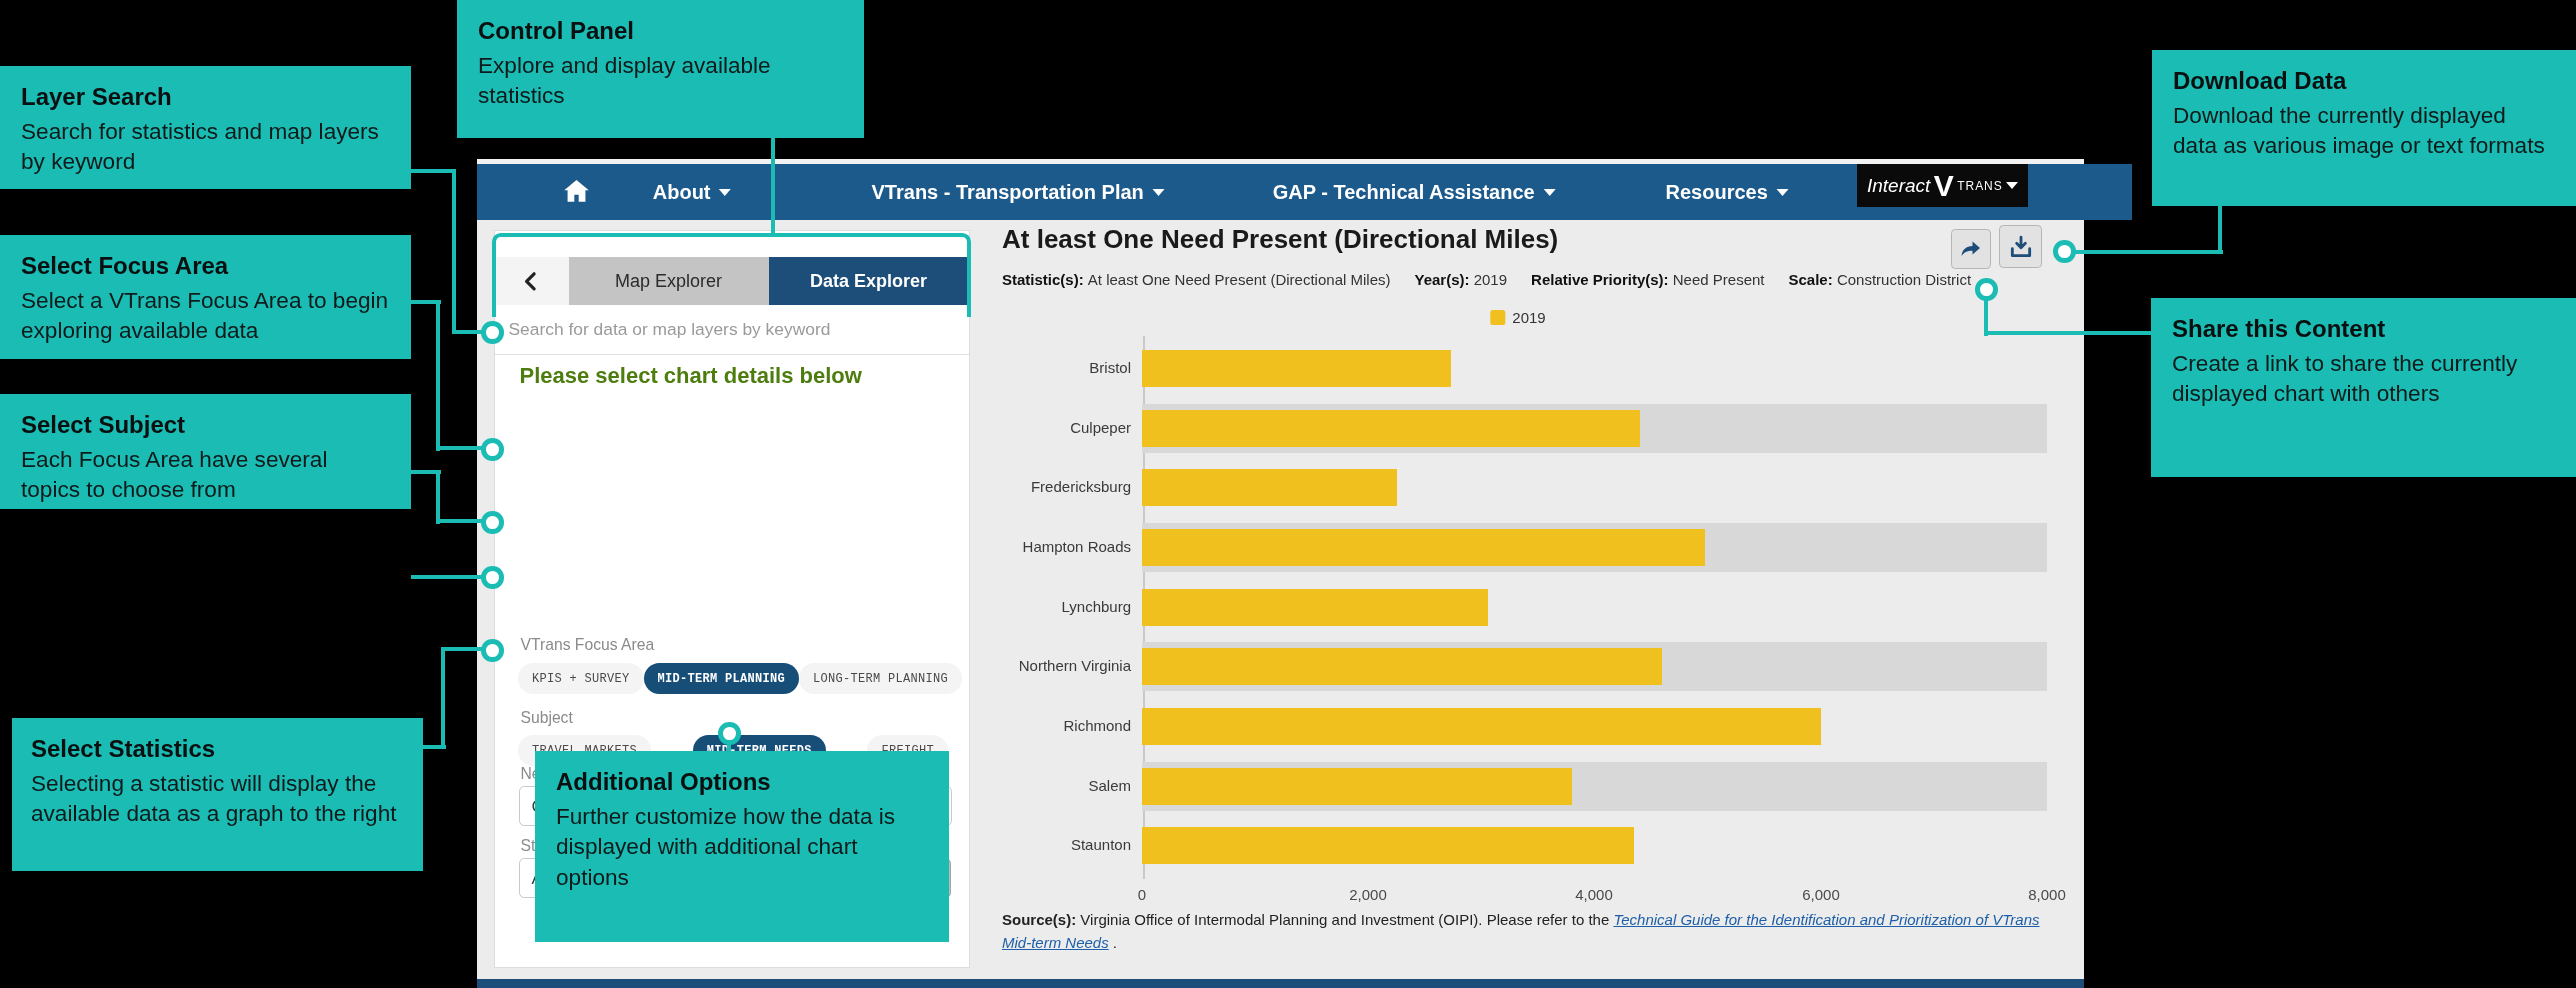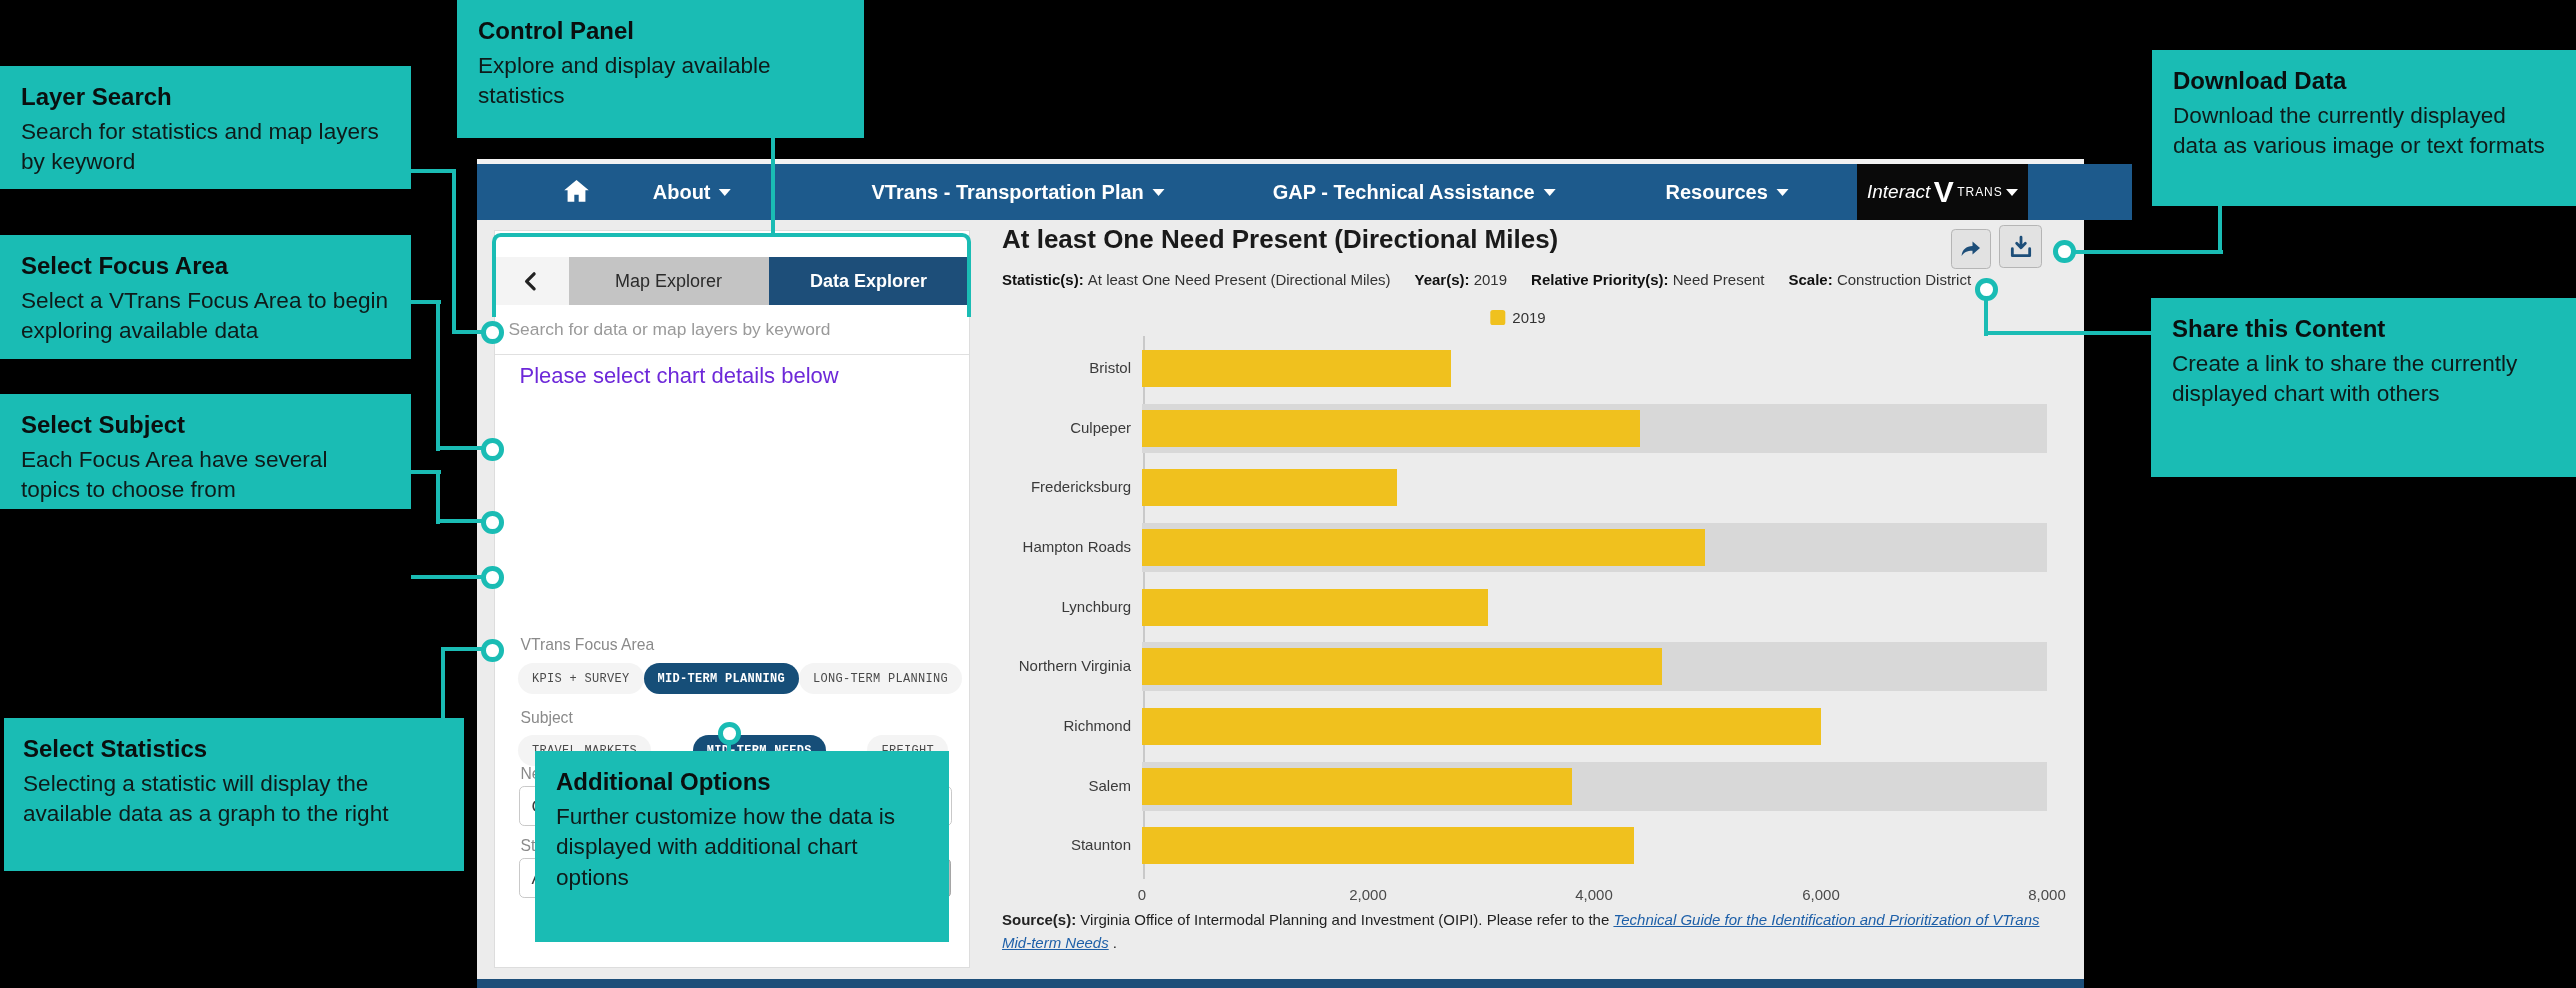--- a/index.html
+++ b/index.html
@@ -6,58 +6,58 @@
   .stage{position:relative;width:2576px;height:988px;background:#000;overflow:hidden;
          font-family:"Liberation Sans","DejaVu Sans",sans-serif;}
   
   .callout{position:absolute;background:#1abcb4;color:#0b1514;padding:15.7px 21px;box-sizing:border-box;z-index:30;}
   .callout h3{margin:0 0 5.2px 0;font-size:24px;line-height:1.25;font-weight:bold;color:#0a0f0f;}
   .callout p{margin:0;font-size:22.6px;line-height:1.35;color:#0e1b1a;}
   .co-layer{left:0;top:66px;width:411px;height:123px;}
   .co-focus{left:0;top:235px;width:411px;height:124px;}
   .co-subject{left:0;top:394px;width:411px;height:115px;}
   .co-subtopic{left:0;top:547px;width:411px;height:124px;}
-  .co-stats{left:4px;top:718px;width:460px;height:153px;padding-left:19px;}
+  .co-stats{left:12px;top:718px;width:411px;height:153px;padding-left:19px;}
   .co-control{left:457px;top:0;width:407px;height:138px;}
   .co-download{left:2152px;top:50px;width:424px;height:156px;}
   .co-share{left:2151px;top:298px;width:425px;height:179px;}
   .co-additional{left:535px;top:751px;width:414px;height:191px;z-index:40;}
   
   .line{position:absolute;background:#1abcb4;z-index:50;}
   .ring{position:absolute;width:22.6px;height:22.6px;border:5.2px solid #1abcb4;border-radius:50%;
         background:#fff;box-sizing:border-box;z-index:51;}
   .bracket{position:absolute;left:492px;top:233px;width:479px;height:84px;border:4.3px solid #1abcb4;
            border-bottom:none;border-radius:8.7px 8.7px 0 0;box-sizing:border-box;z-index:45;}
   
   .app{position:absolute;left:477px;top:159px;width:1607px;height:829px;background:#ececec;z-index:10;}
   .app-topline{position:absolute;left:0;top:0;width:100%;height:5.2px;background:#f2f2f2;}
   .nav{position:absolute;left:0;top:5.2px;width:100%;height:56px;background:#1d5a8c;padding-left:48px;}
   .nav-item{position:absolute;top:0;height:56px;display:flex;align-items:center;gap:8.7px;
             transform:translateX(-50%);color:#fff;font-size:20px;font-weight:600;white-space:nowrap;cursor:pointer;}
   .caret{width:0;height:0;border-left:6px solid transparent;border-right:6px solid transparent;border-top:7px solid #fff;}
   .home{position:absolute;left:84px;top:12px;}
-  .logo{position:absolute;left:1380px;top:0;width:171px;height:56px;background:#0a0a0a;display:flex;
+  .logo{position:absolute;left:1380px;top:0;width:171px;height:43px;background:#0a0a0a;display:flex;
         align-items:center;justify-content:center;gap:3.5px;color:#fff;cursor:pointer;}
   .logo .p1{font-style:italic;font-size:19px;}
   .logo .p2{font-weight:bold;font-size:30px;line-height:1;}
   .logo .p3{font-weight:normal;font-size:12px;letter-spacing:0.9px;}
   .bottom-strip{position:absolute;left:0;bottom:0;width:100%;height:8.7px;background:#1d4e79;}
   
   .panel{position:absolute;left:16.5px;top:71px;width:476px;height:738px;background:#fff;
          border:0.9px solid #ddd;box-sizing:border-box;}
   .tabs{position:absolute;left:0;top:26px;width:100%;height:48px;display:flex;}
   .back{width:74px;background:#f4f4f4;display:flex;align-items:center;justify-content:center;cursor:pointer;}
   .tab{flex:1;display:flex;align-items:center;justify-content:center;font-size:18px;cursor:pointer;}
   .tab.inactive{background:#c4c4c4;color:#2b2b2b;}
   .tab.active{background:#1d4e79;color:#fff;font-weight:bold;}
   .search-row{position:absolute;left:0;top:74px;width:100%;height:50px;border-bottom:0.9px solid #e0e0e0;box-sizing:border-box;}
   .search-row input{width:100%;height:100%;border:none;outline:none;font-size:17.4px;padding:0 14px;
                     box-sizing:border-box;color:#444;font-family:inherit;background:transparent;}
   .search-row input::placeholder{color:#9a9a9a;opacity:1;}
-  .p-heading{position:absolute;left:25px;top:132px;font-size:22px;font-weight:normal;color:#6d28d9;}
+  .p-heading{position:absolute;left:25px;top:132px;font-size:22px;font-weight:bold;color:#4d7c0f;}
   .p-label{position:absolute;left:26px;font-size:15.7px;color:#8a8a8a;}
   .pill-row{position:absolute;left:23.5px;width:430px;display:flex;justify-content:space-between;align-items:center;}
   .pill{border-radius:16.5px;padding:8.7px 14px;font-size:12px;letter-spacing:0.3px;background:#f4f4f4;
         color:#4a4a4a;white-space:nowrap;cursor:pointer;font-family:Liberation Mono, monospace;}
   .pill.sel{background:#164e78;color:#fff;font-weight:bold;}
   .select{position:absolute;left:24px;height:40px;background:#fff;border:0.9px solid #c9c9c9;border-radius:5.2px;
           display:flex;align-items:center;box-sizing:border-box;cursor:pointer;}
   .select .val{flex:1;font-size:17.4px;color:#3c3c3c;padding:0 12px;white-space:nowrap;overflow:hidden;}
   .sel-div{width:0.9px;height:22.6px;background:#ccc;}
   .sel-caret{width:0;height:0;border-left:7px solid transparent;border-right:7px solid transparent;

